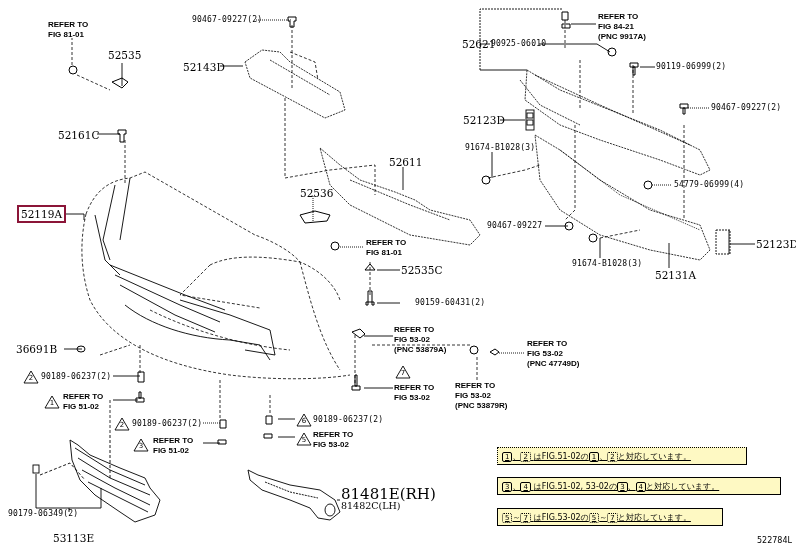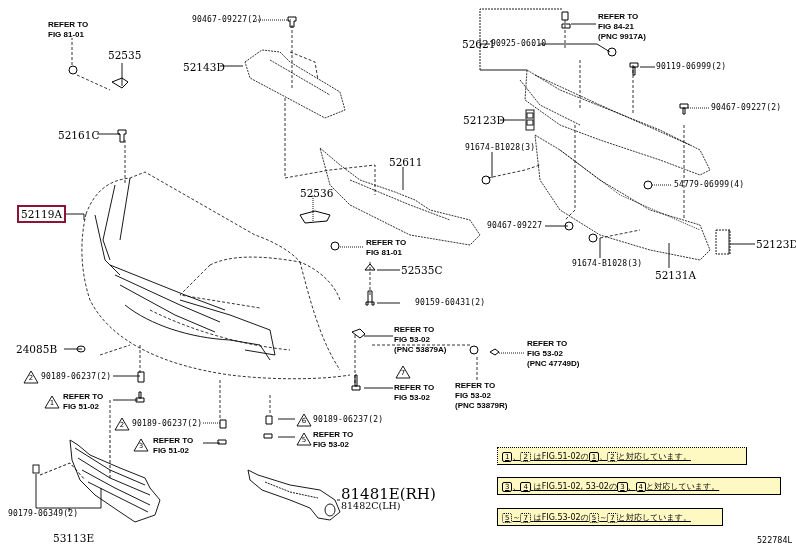--- a/index.html
+++ b/index.html
@@ -199,21 +199,21 @@
 <div class="pn" style="left:58px;top:129px;">52161C</div>
 <div class="pn hl" style="left:17px;top:205px;">52119A</div>
 
 <div class="lbl" style="left:192px;top:15px;">90467-09227(2)</div>
 <div class="pn" style="left:389px;top:156px;">52611</div>
 <div class="pn" style="left:300px;top:187px;">52536</div>
 <div class="ref" style="left:366px;top:238px;">REFER TO
 FIG 81-01</div>
 <div class="pn" style="left:401px;top:264px;">52535C</div>
 <div class="lbl" style="left:401px;top:298px;margin-left:14px;">90159-60431(2)</div>
-<div class="pn" style="left:16px;top:343px;">24085B</div>
+<div class="pn" style="left:16px;top:343px;">36691B</div>
 
 <div class="pn" style="left:462px;top:38px;">52621</div>
 <div class="lbl" style="left:491px;top:39px;">90925-06010</div>
 <div class="ref" style="left:598px;top:12px;">REFER TO
 FIG 84-21
 (PNC 9917A)</div>
 <div class="lbl" style="left:656px;top:62px;">90119-06999(2)</div>
 <div class="lbl" style="left:711px;top:103px;">90467-09227(2)</div>
 <div class="pn" style="left:463px;top:114px;">52123D</div>
 <div class="lbl" style="left:465px;top:143px;">91674-B1028(3)</div>

